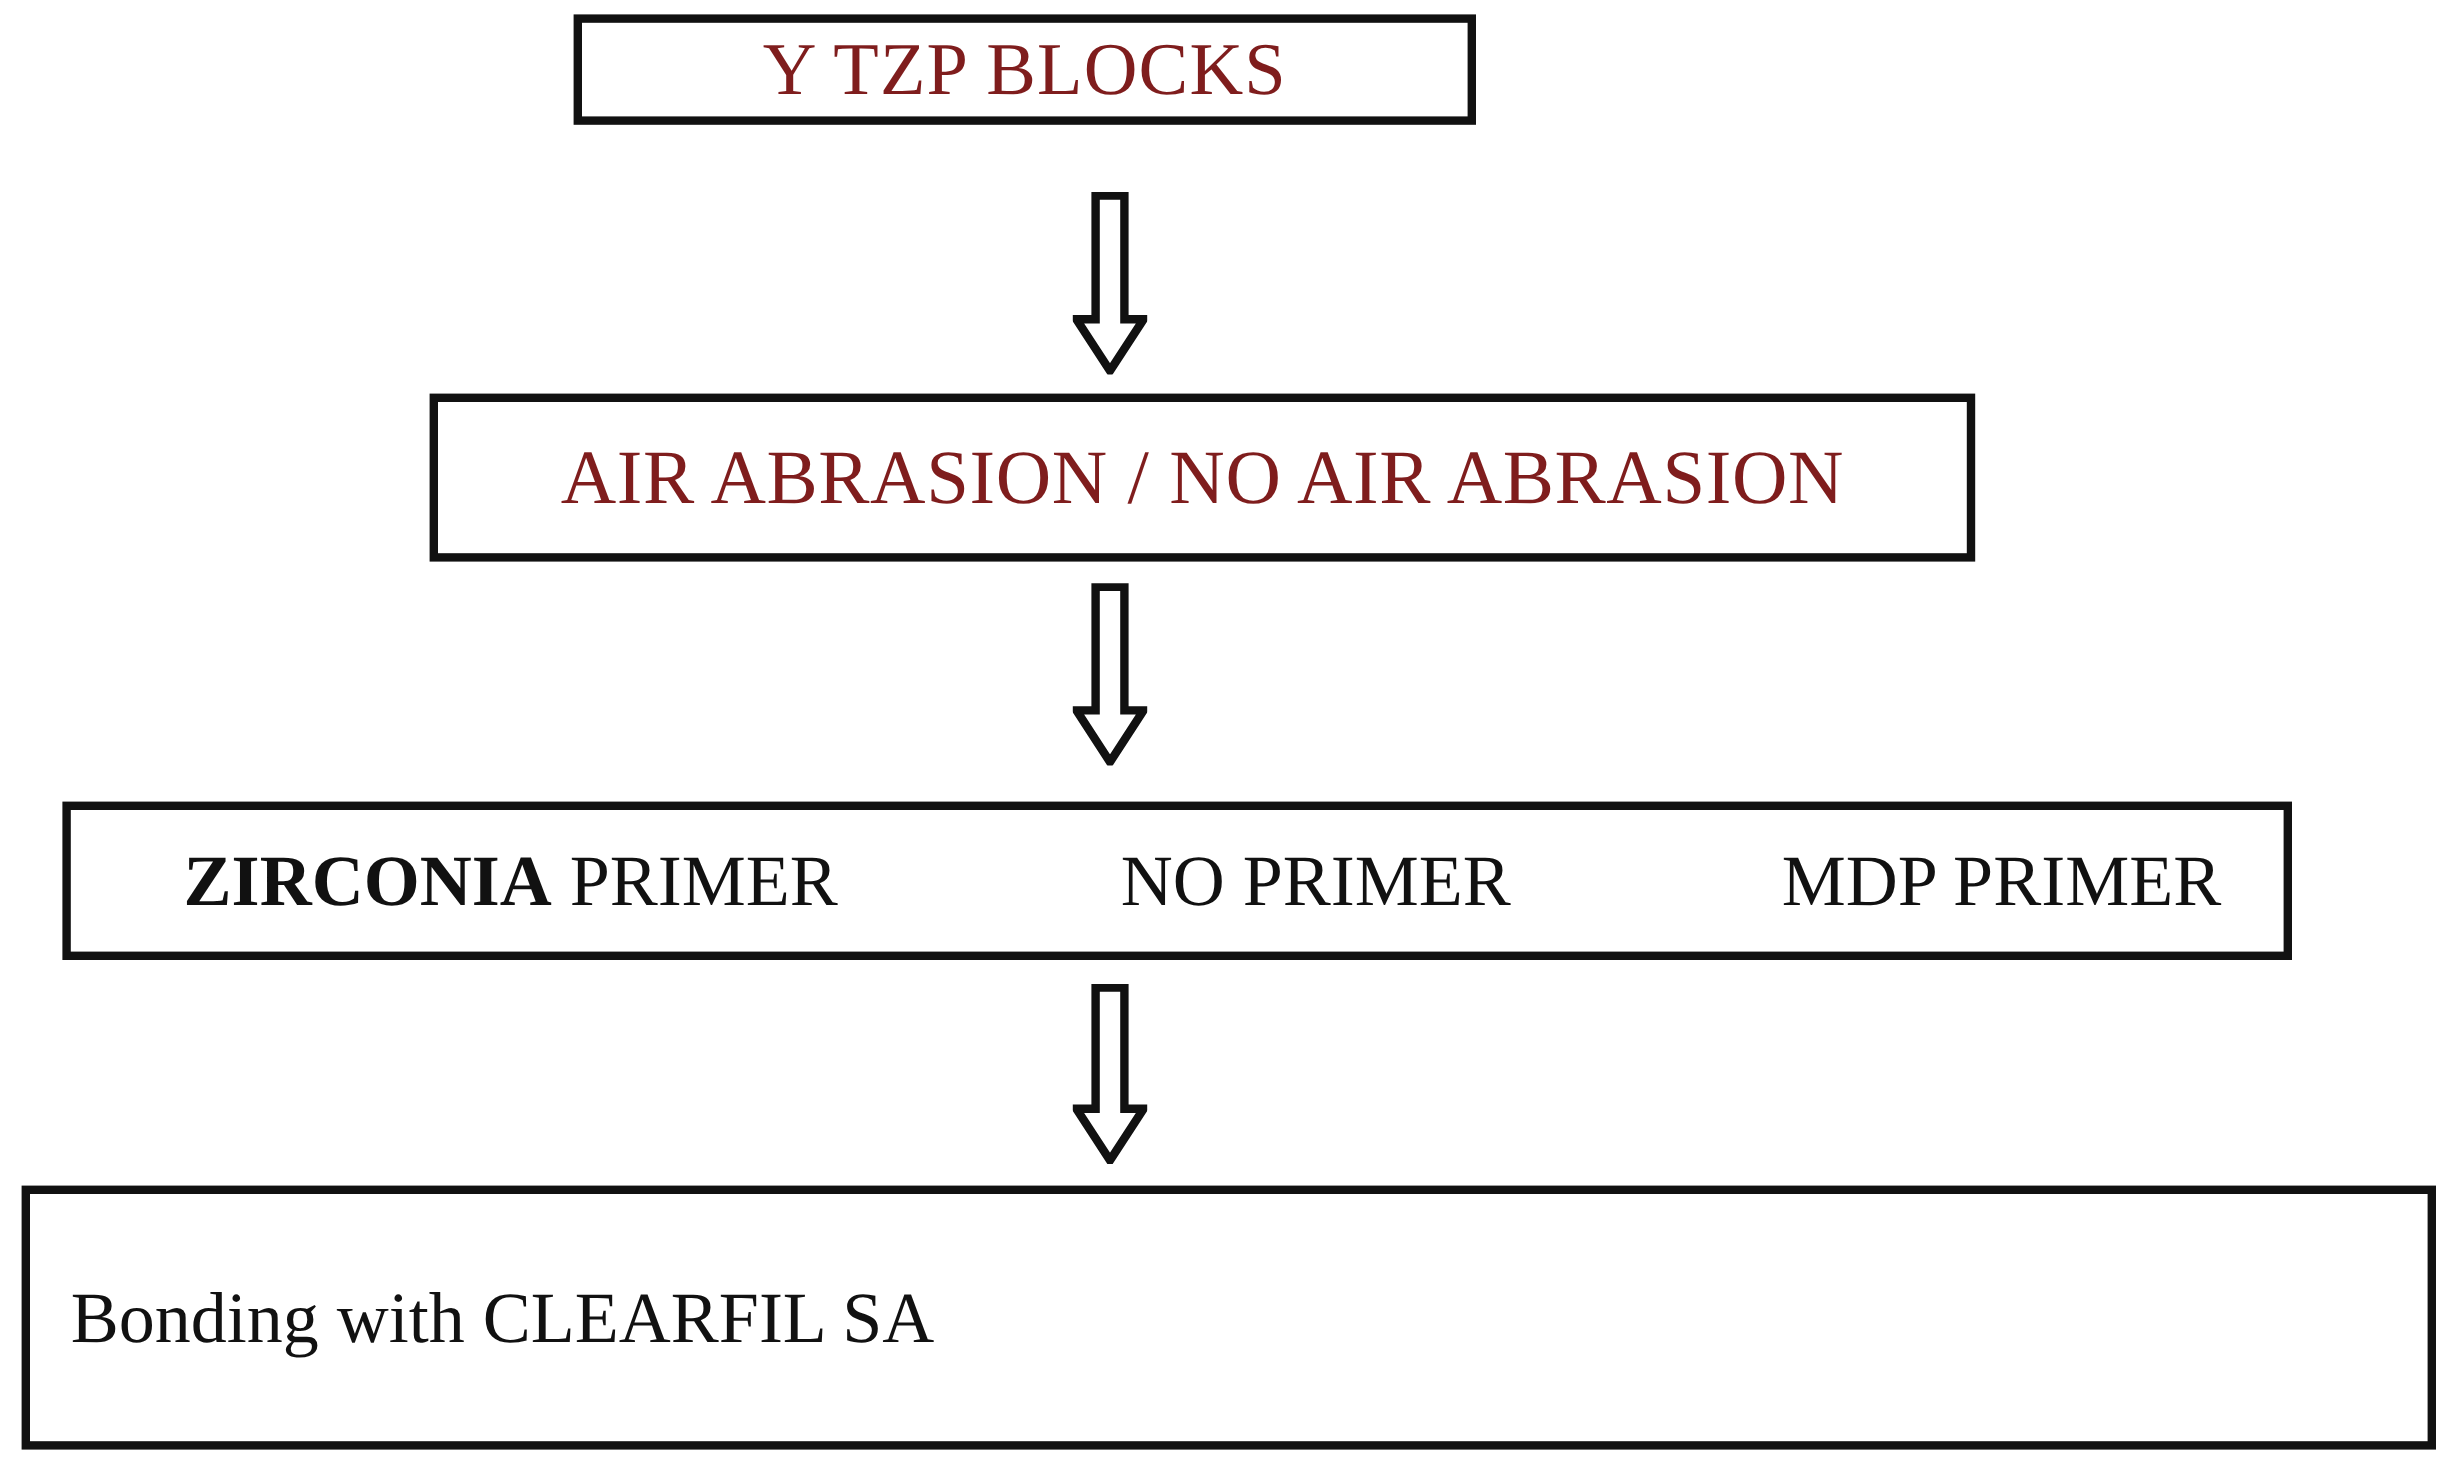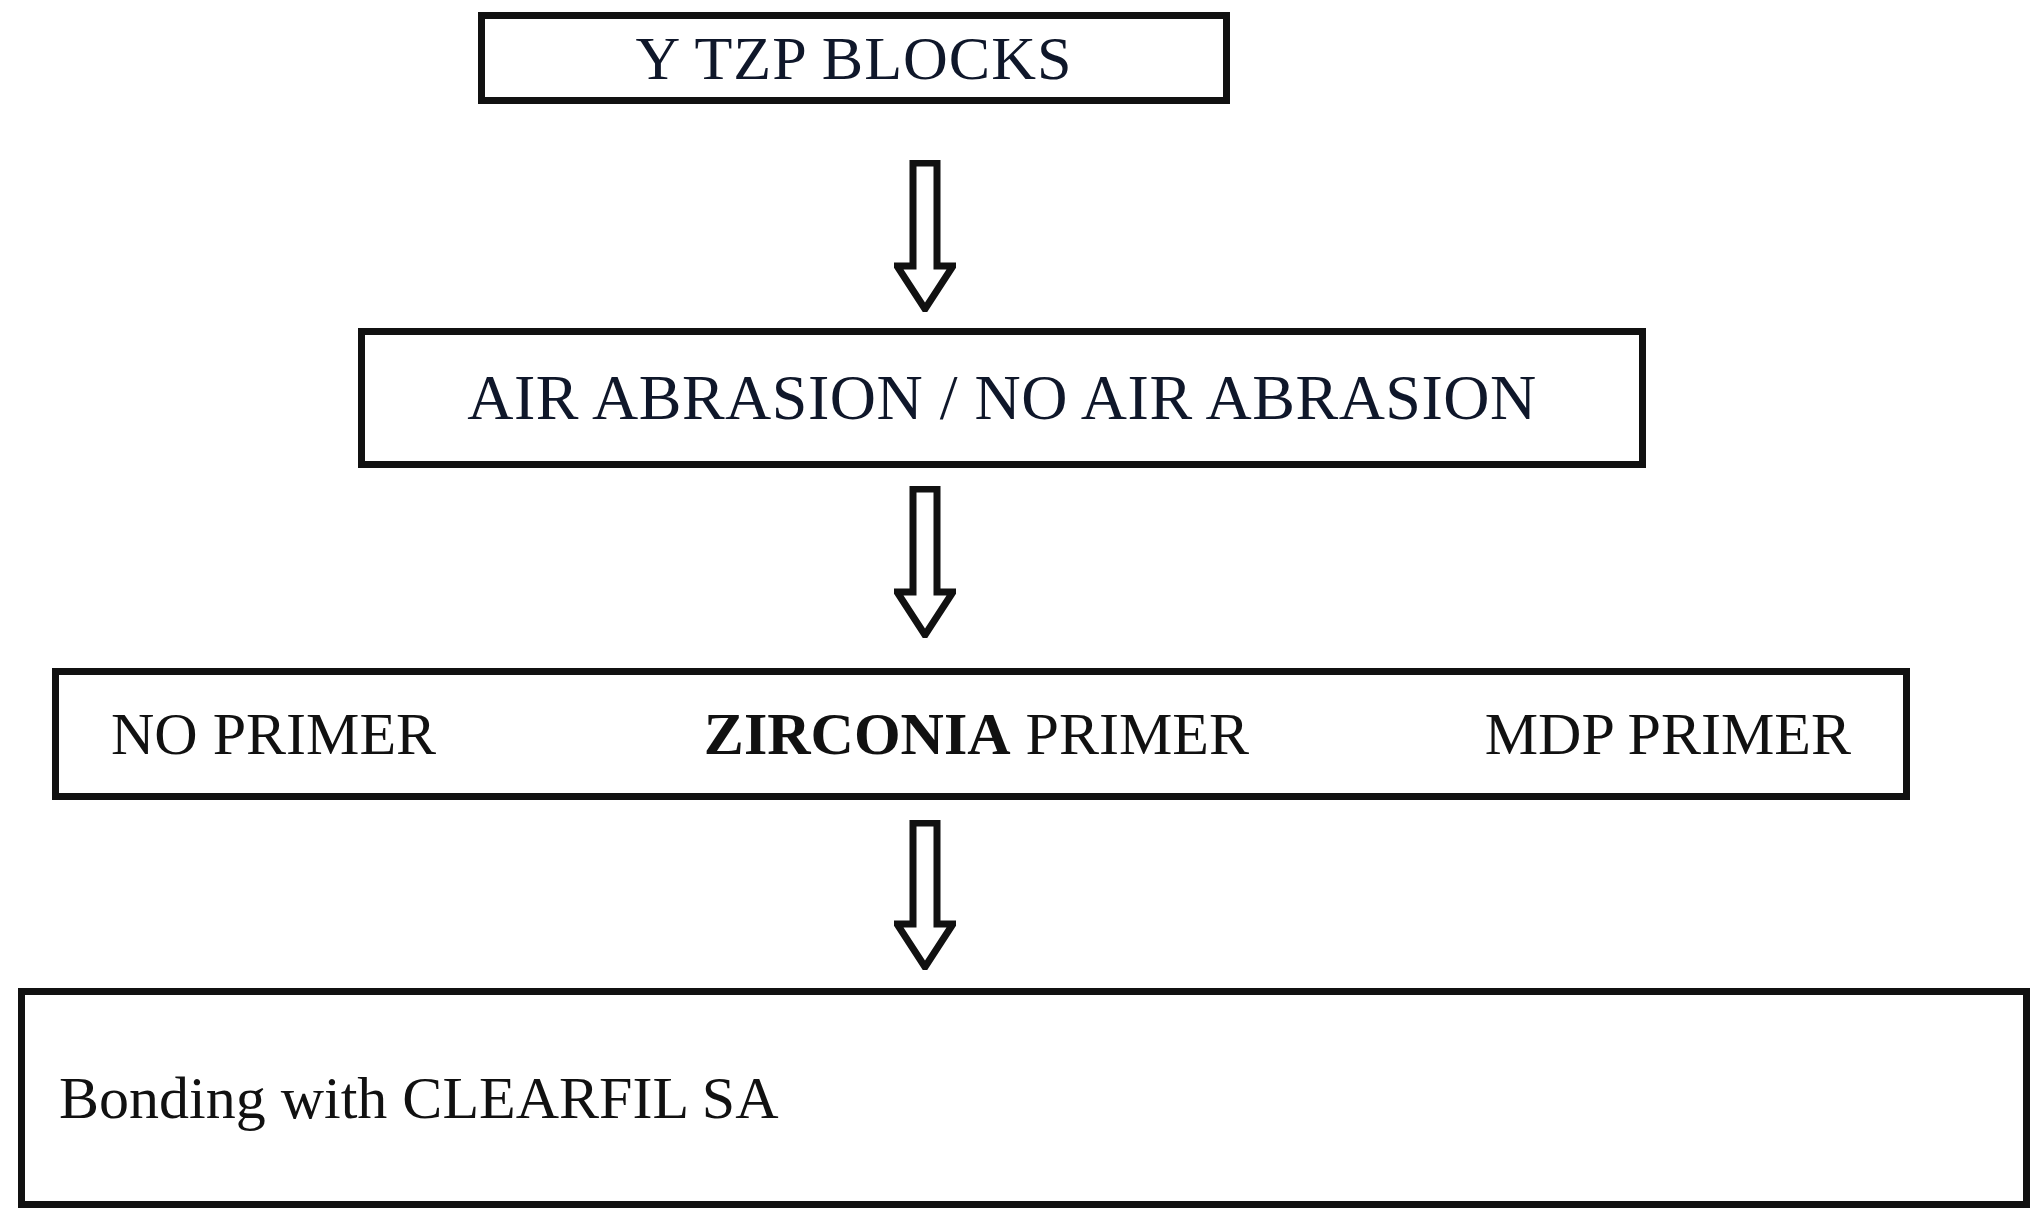--- a/index.html
+++ b/index.html
@@ -22,21 +22,21 @@
     box-sizing: border-box;
     background: #ffffff;
     border: 7px solid #111111;
     display: flex;
     align-items: center;
   }
 
   .box-text {
     white-space: pre;
     line-height: 1.0;
-    color: #0f172a;
+    color: #7f1d1d;
   }
 
   
   #box-blocks {
     left: 478px;
     top: 12px;
     width: 752px;
     height: 92px;
     justify-content: center;
   }
@@ -130,22 +130,22 @@
     <span class="box-text">AIR ABRASION / NO AIR ABRASION</span>
   </div>
 
   <div class="arrow" id="arrow-2">
     <svg viewBox="0 0 62 152" preserveAspectRatio="none" aria-hidden="true">
       <path d="M19 3 L43 3 L43 106 L59 106 L31 149 L3 106 L19 106 Z" fill="#ffffff" stroke="#111111" stroke-width="7" stroke-linejoin="miter"></path>
     </svg>
   </div>
 
   <div class="flow-box" id="box-primers">
+    <span class="primer-cell mid"><span class="bold-emph">ZIRCONIA</span><span> PRIMER</span></span>
     <span class="primer-cell">NO PRIMER</span>
-    <span class="primer-cell mid"><span class="bold-emph">ZIRCONIA</span><span> PRIMER</span></span>
     <span class="primer-cell">MDP PRIMER</span>
   </div>
 
   <div class="arrow" id="arrow-3">
     <svg viewBox="0 0 62 150" preserveAspectRatio="none" aria-hidden="true">
       <path d="M19 3 L43 3 L43 104 L59 104 L31 147 L3 104 L19 104 Z" fill="#ffffff" stroke="#111111" stroke-width="7" stroke-linejoin="miter"></path>
     </svg>
   </div>
 
   <div class="flow-box" id="box-bonding">

